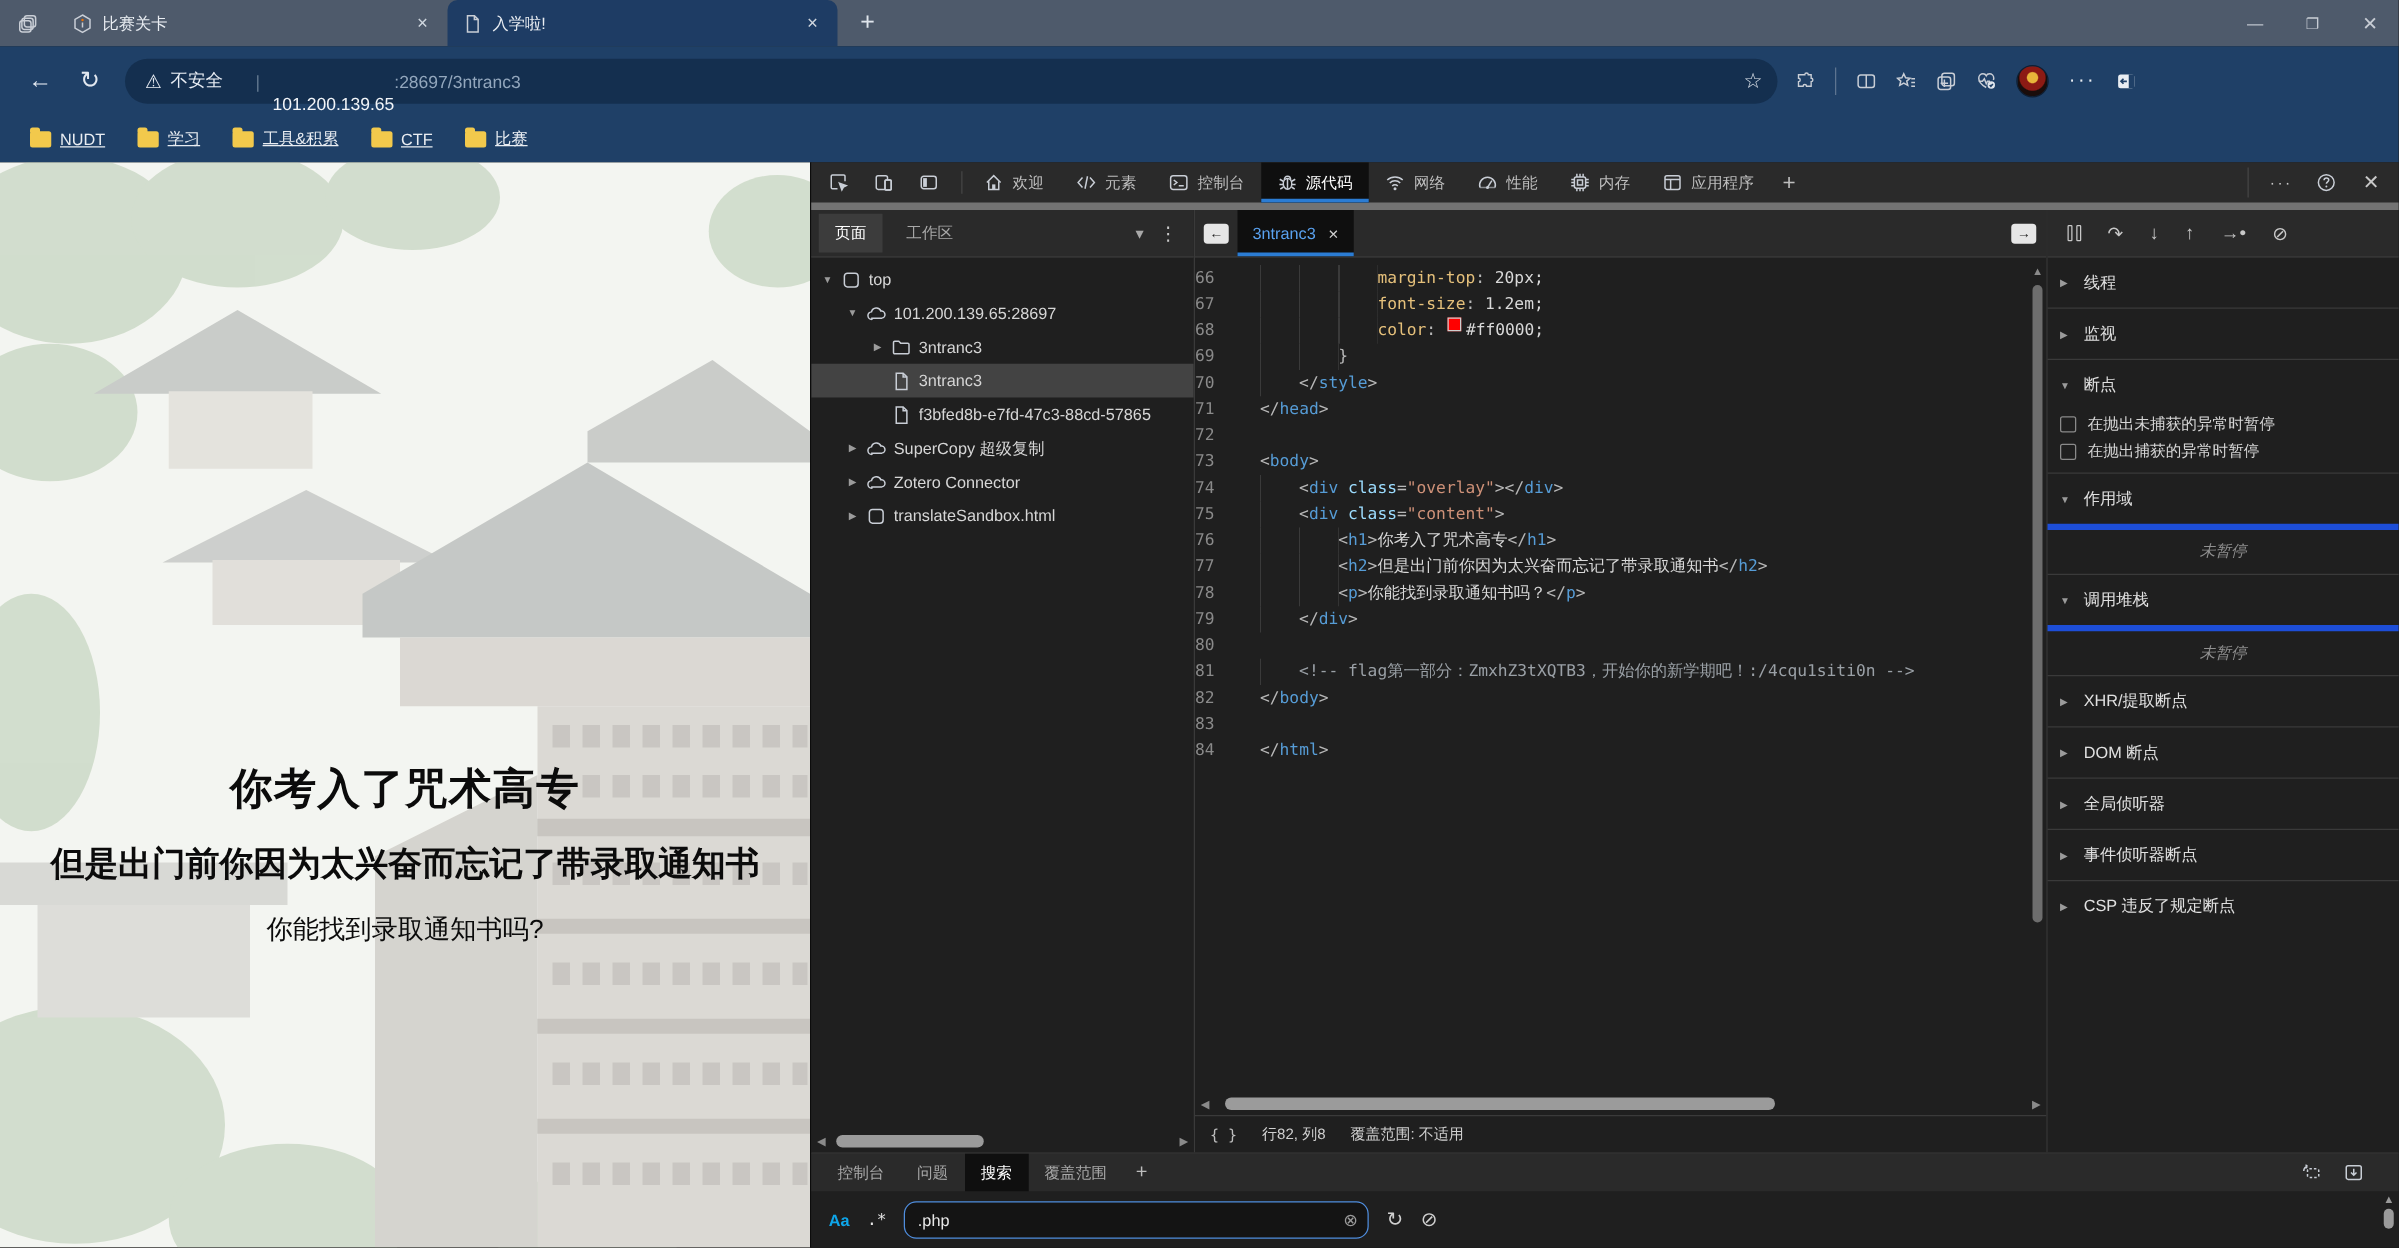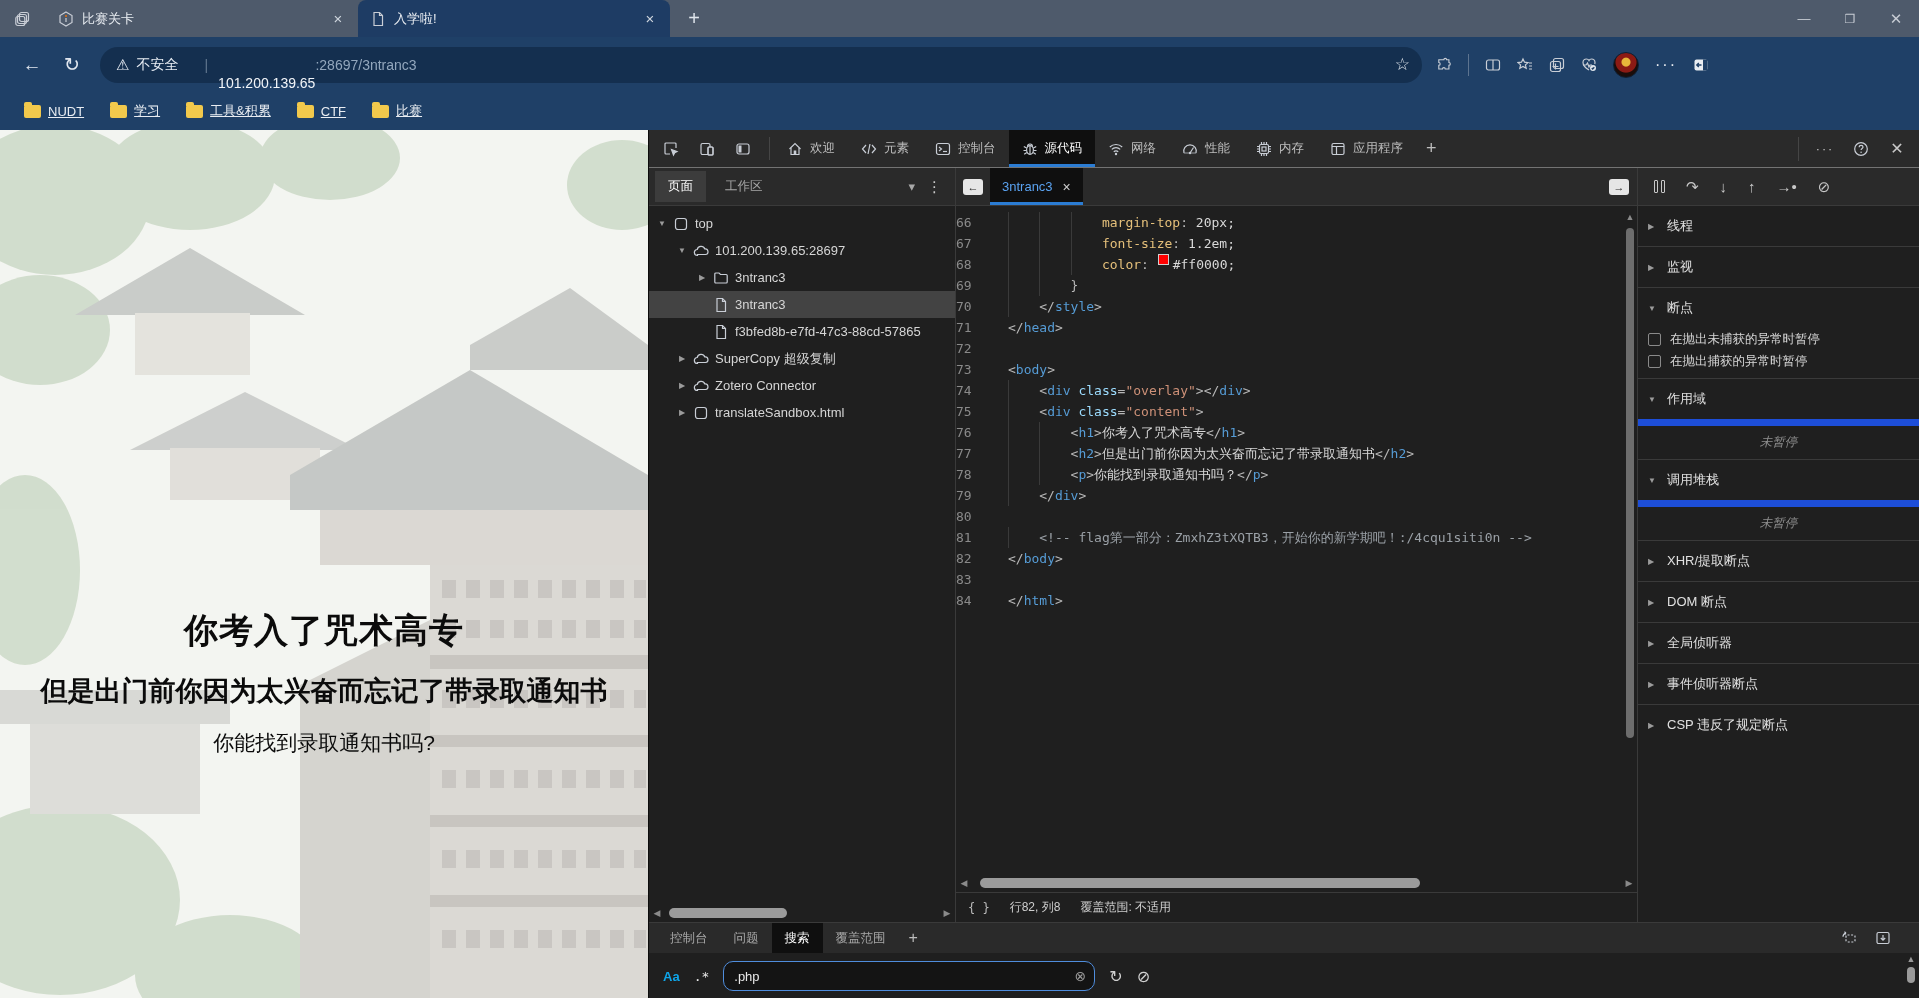--- a/index.html
+++ b/index.html
@@ -47,21 +47,21 @@
   .webpage { position:absolute; left:0; top:130px; width:648px; height:868px; background:#e9ebe4; overflow:hidden; }
   .webpage svg.bg { position:absolute; inset:0; }
   .wp-text { position:absolute; width:100%; text-align:center; color:#0b0b0b; padding:0 8px; }
   .wp-h1 { top:478px; font-size:34px; font-weight:900; letter-spacing:1px; }
   .wp-h2 { top:543px; font-size:27px; font-weight:900; }
   .wp-p  { top:599px; font-size:21px; font-weight:400; }
 
   
   .devtools { position:absolute; left:648px; top:130px; width:1271px; height:868px; background:#1f1f1f;
     color:#cfcfcf; border-left:1px solid #0c0c0c; font-size:12.5px; }
-  .dt-tabbar { height:38px; background:#2a2a2a; border-bottom:1px solid #737373; display:flex; align-items:stretch; }
+  .dt-tabbar { height:38px; background:#2a2a2a; border-bottom:6px solid #737373; display:flex; align-items:stretch; }
   .dt-ic3 { display:flex; align-items:center; gap:4px; padding:0 6px; }
   .dt-icbtn { width:32px; height:30px; display:flex; align-items:center; justify-content:center; color:#c8c8c8; }
   .dt-tbdiv { width:1px; background:#454545; margin:7px 4px; }
   .dt-tabs { display:flex; align-items:stretch; }
   .dt-tab { display:flex; align-items:center; gap:7px; padding:0 13px; color:#bdbdbd; position:relative; white-space:nowrap; }
   .dt-tab.active { background:#0f0f0f; color:#ffffff; }
   .dt-tab.active::after { content:""; position:absolute; left:0; right:0; bottom:0; height:3px; background:#2b7cd3; }
   .dt-plus { display:flex; align-items:center; padding:0 10px; font-size:18px; color:#bdbdbd; }
   .dt-tb-right { margin-left:auto; display:flex; align-items:center; gap:4px; padding-right:6px; }
   .dt-tb-right .vdiv { width:1px; height:24px; background:#454545; margin-right:6px; }
@@ -124,21 +124,21 @@
   .dbg-toolbar .tbi { font-size:15px; }
   .pause-ic { display:inline-flex; gap:3px; }
   .pause-ic i { width:4px; height:13px; border:1.4px solid #c8c8c8; border-radius:1px; display:inline-block; }
   .dbg-sec { border-top:1px solid #3a3a3a; }
   .dbg-sec:first-of-type { border-top:none; }
   .dbg-head { height:40px; display:flex; align-items:center; gap:9px; padding-left:10px; color:#e0e0e0; font-size:13px; }
   .dbg-head .arr { font-size:8px; color:#9b9b9b; width:10px; }
   .dbg-item { height:22px; display:flex; align-items:center; gap:9px; padding-left:10px; color:#d6d6d6; font-size:12.5px; }
   .cbx { width:13px; height:13px; border:1px solid #8a8a8a; border-radius:2px; background:transparent; }
   .dbg-empty { height:40px; display:flex; align-items:center; justify-content:center; color:#8f8f8f;
-    font-style:italic; font-size:12.5px; border-top:7px solid #1d4ed8; }
+    font-style:italic; font-size:12.5px; border-top:5px solid #1d4ed8; }
   .dbg-pad { height:6px; }
 
   
   .drawer { position:absolute; left:0; right:0; bottom:0; height:76px; border-top:1px solid #3a3a3a; background:#1f1f1f; }
   .dw-tabs { height:30px; background:#2a2a2a; display:flex; align-items:stretch; padding-left:8px; }
   .dw-tab { display:flex; align-items:center; padding:0 13px; color:#a8a8a8; font-size:12.5px; }
   .dw-tab.active { background:#0f0f0f; color:#fff; }
   .dw-plus { display:flex; align-items:center; padding:0 10px; font-size:16px; color:#bdbdbd; }
   .dw-right { margin-left:auto; display:flex; align-items:center; gap:18px; padding-right:28px; color:#c8c8c8; }
   .dw-search { height:46px; display:flex; align-items:center; gap:14px; padding-left:14px; }

